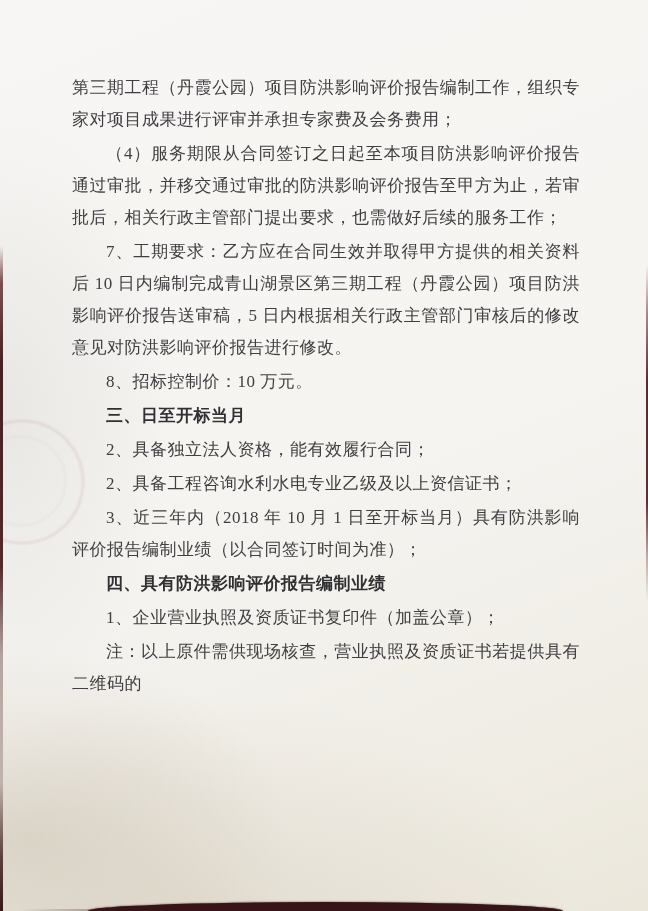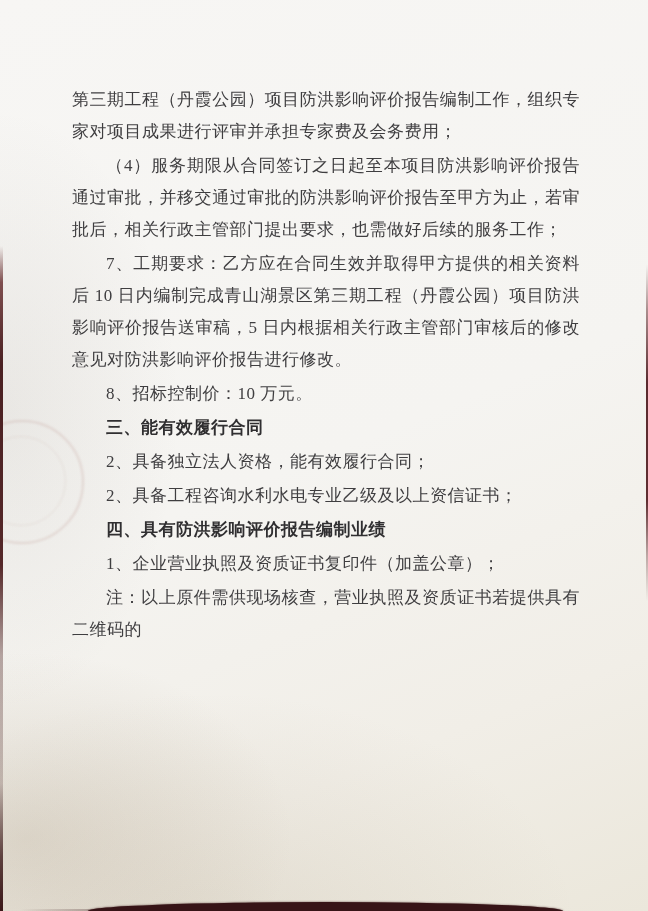--- a/index.html
+++ b/index.html
@@ -88,21 +88,21 @@
     position: absolute;
     left: 14px; top: 14px;
     width: 88px; height: 88px;
     border: 1px solid rgba(196,158,152,0.18);
     border-radius: 50%;
   }
   
   .doc {
     position: absolute;
     left: 72px;
-    top: 84px;
+    top: 72px;
     width: 508px;
     font-size: 17px;
     line-height: 32px;
     color: #3f3e40;
     text-align: justify;
     letter-spacing: 0.5px;
   }
   .doc p {
     margin: 0 0 2px 0;
     text-indent: 2em;
@@ -122,23 +122,24 @@
 
   <div class="ghost-stamp">
     <div class="ghost-stamp-inner"></div>
   </div>
 
   <div class="doc">
     <p class="continuation">第三期工程（丹霞公园）项目防洪影响评价报告编制工作，组织专家对项目成果进行评审并承担专家费及会务费用；</p>
     <p class="body">（4）服务期限从合同签订之日起至本项目防洪影响评价报告通过审批，并移交通过审批的防洪影响评价报告至甲方为止，若审批后，相关行政主管部门提出要求，也需做好后续的服务工作；</p>
     <p class="body">7、工期要求：乙方应在合同生效并取得甲方提供的相关资料后 10 日内编制完成青山湖景区第三期工程（丹霞公园）项目防洪影响评价报告送审稿，5 日内根据相关行政主管部门审核后的修改意见对防洪影响评价报告进行修改。</p>
     <p class="body">8、招标控制价：10 万元。</p>
-    <p class="heading">三、能有效履行合同</p>
+    <p class="heading">三、日至开标当月</p>
     <p class="body">2、具备独立法人资格，能有效履行合同；</p>
     <p class="body">2、具备工程咨询水利水电专业乙级及以上资信证书；</p>
+    <p class="body">3、近三年内（2018 年 10 月 1 日至开标当月）具有防洪影响评价报告编制业绩（以合同签订时间为准）；</p>
     <p class="heading">四、具有防洪影响评价报告编制业绩</p>
     <p class="body">1、企业营业执照及资质证书复印件（加盖公章）；</p>
     <p class="body">注：以上原件需供现场核查，营业执照及资质证书若提供具有二维码的</p>
   </div>
 
   <div class="edge-left"></div>
   <div class="edge-right"></div>
   <div class="edge-bottom-thin"></div>
   <div class="edge-bottom"></div>
 </div>

